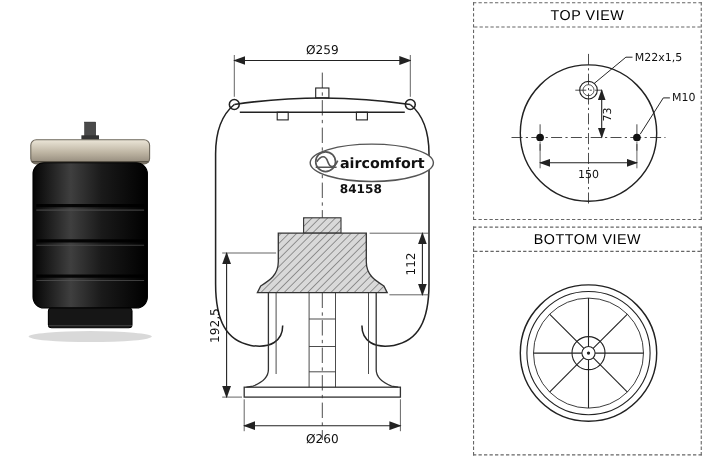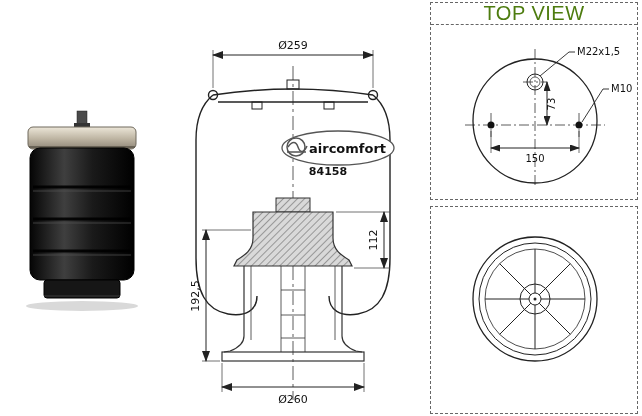--- a/index.html
+++ b/index.html
@@ -13,21 +13,21 @@
   .panel { position:absolute; }
   .viewbox {
     position:absolute;
     border:1px dashed #666;
     background:#fff;
   }
   .view-title {
     height:22px;
     display:flex; align-items:center; justify-content:center;
     border-bottom:1px dashed #666;
-    font-size:20px; letter-spacing:.5px; color:#4d7c0f;
+    font-size:13px; letter-spacing:.5px; color:#000000;
   }
   svg { display:block; }
   text { font-family:"DejaVu Sans", sans-serif; fill:#111; }
 </style>
 </head>
 <body>
 
 <div class="panel" style="left:8px; top:103px; width:148px; height:212px;">
   <svg width="148" height="212" viewBox="0 0 148 212" role="img">
     <defs>
@@ -204,20 +204,21 @@
     <g>
       <line x1="60" y1="104" x2="60" y2="128" stroke="#444" stroke-width="0.75"></line>
       <line x1="148" y1="104" x2="148" y2="128" stroke="#444" stroke-width="0.75"></line>
       <line x1="60" y1="123" x2="148" y2="123" stroke="#222" stroke-width="1" marker-start="url(#arr2)" marker-end="url(#arr2)"></line>
       <text x="104" y="137" text-anchor="middle" font-size="10">150</text>
     </g>
   </svg>
 </div>
 
 <div class="viewbox" style="left:430px; top:206px; width:208px; height:208px;">
+  <div class="view-title">BOTTOM VIEW</div>
   <svg width="206" height="184" viewBox="0 0 206 184" role="img">
     <g fill="none" stroke="#222">
       <circle cx="104" cy="92" r="62" stroke-width="1.3"></circle>
       <circle cx="104" cy="92" r="56" stroke-width="1"></circle>
       <circle cx="104" cy="92" r="50" stroke-width="0.8"></circle>
       <circle cx="104" cy="92" r="15" stroke-width="1"></circle>
       <circle cx="104" cy="92" r="6" stroke-width="1"></circle>
     </g>
     <circle cx="104" cy="92" r="1.5" fill="#222"></circle>
     <g stroke="#222" stroke-width="1">

